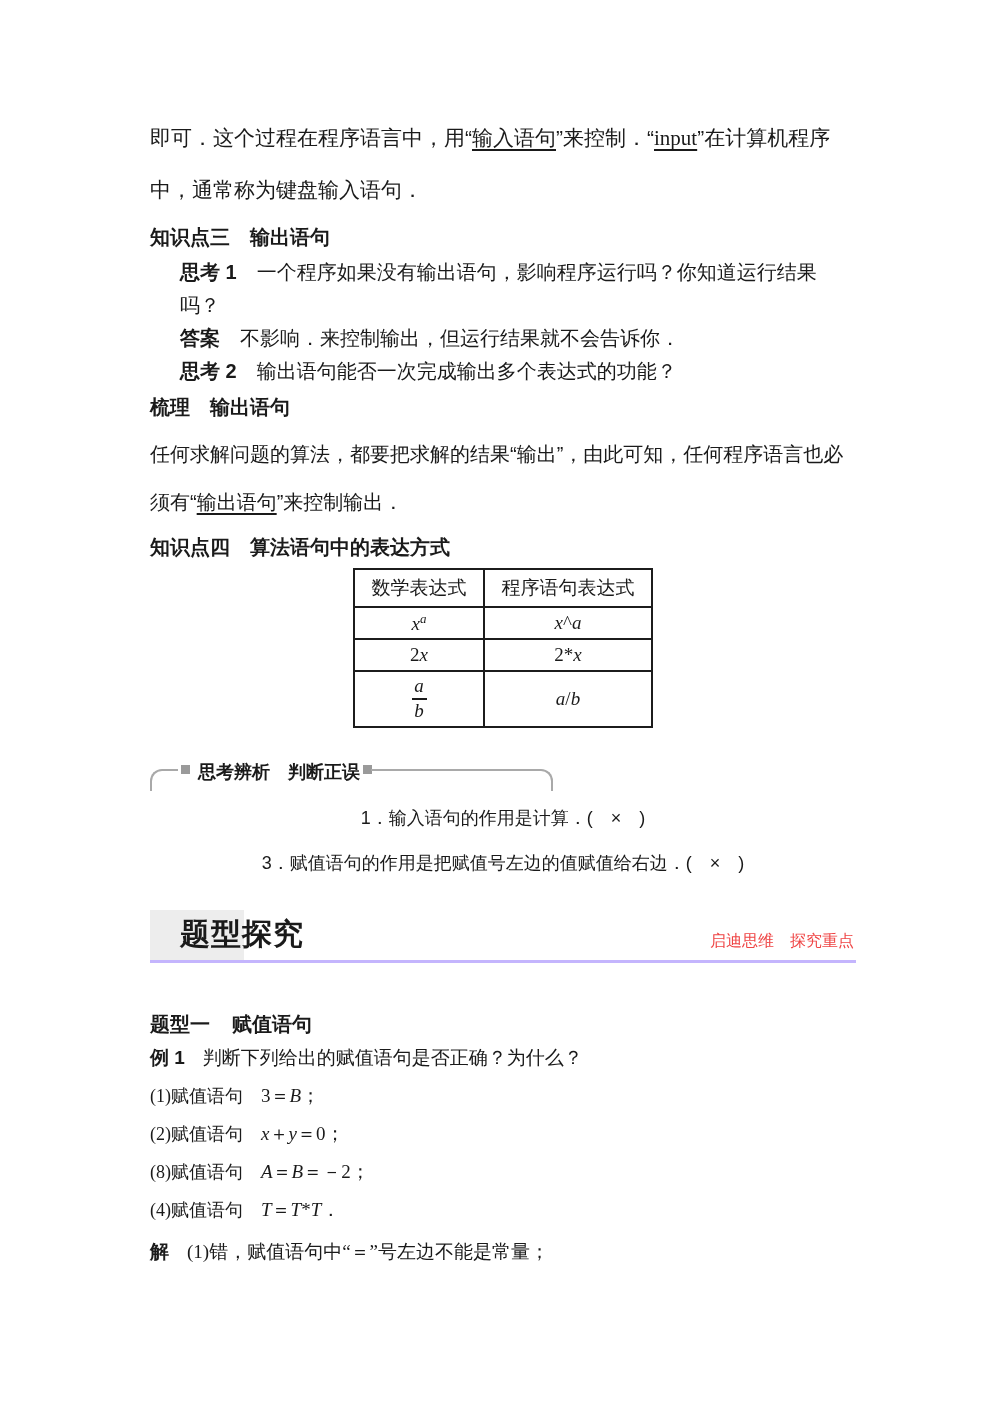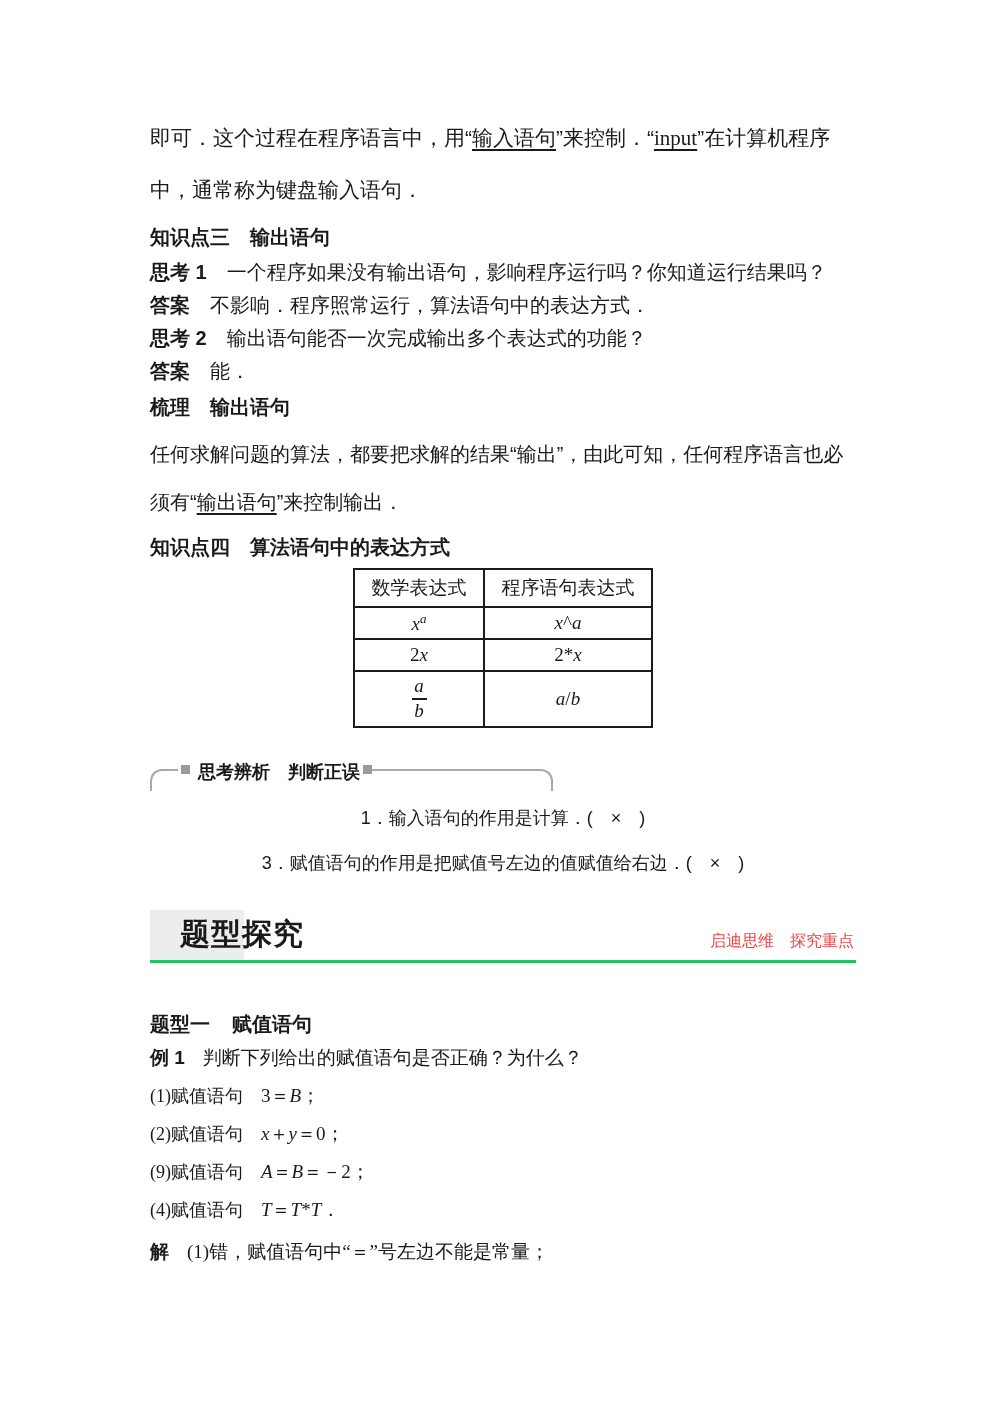--- a/index.html
+++ b/index.html
@@ -9,21 +9,21 @@
 
   
   .intro{margin:112px 0 0 0;font-size:21px;line-height:52px;}
   .ul{text-decoration:underline;text-underline-offset:4px;}
   .latin{font-family:"Liberation Serif",serif;}
 
   
   .kp{margin:6px 0 0 0;font-size:20px;font-weight:bold;line-height:30px;}
 
   
-  .qa-block{margin-top:4px;}
+  .qa-block{margin-top:4px;margin-left:30px;}
   .qa-row{font-size:20px;line-height:33px;}
   .lbl{font-weight:bold;margin-right:20px;}
   .st{font-family:"Liberation Serif",serif;}
 
   .shuli-row{margin-top:4px;font-size:20px;line-height:30px;}
   .shuli-para{margin:8px 0 0 0;font-size:20px;line-height:48px;}
 
   
   .expr-table{margin:6px auto 0 auto;border-collapse:collapse;padding-left:8px;}
   .expr-table th,.expr-table td{border:2px solid #1c1c1c;text-align:center;vertical-align:middle;
@@ -47,21 +47,21 @@
   .sq-a{left:31px;}
   .sq-b{left:213px;}
   .bx-title{position:absolute;left:48px;top:3px;font-size:18px;font-weight:bold;line-height:26px;}
   .line-right{position:absolute;left:221px;top:13px;width:180px;height:20px;
       border-top:2px solid #a9a9a9;border-right:2px solid #a9a9a9;border-top-right-radius:12px;}
 
   .bx-items{margin-top:6px;}
   .bx-item{font-size:18px;line-height:45px;text-align:center;}
 
   
-  .banner{position:relative;height:50px;margin-top:24px;border-bottom:3px solid #22c55e;}
+  .banner{position:relative;height:50px;margin-top:24px;border-bottom:3px solid #c4b5fd;}
   .banner-box{position:absolute;left:0;top:0;width:94px;height:50px;background:#ededed;}
   .banner-title{position:absolute;left:30px;top:4px;font-size:30px;font-weight:bold;letter-spacing:1px;}
   .banner-sub{position:absolute;right:2px;bottom:8px;font-size:16px;color:#ef4444;}
 
   .tx-head{margin-top:46px;font-size:20px;font-weight:bold;line-height:30px;}
   .tx-head .gap{display:inline-block;width:22px;}
   .ex-q{margin-top:2px;font-size:19px;line-height:34px;}
   .lbl2{font-weight:bold;margin-right:18px;}
   .ex-items{margin-top:2px;}
   .ex-item{font-size:18px;line-height:37px;}
@@ -73,23 +73,22 @@
 
 <div class="page">
   <div class="content">
 
     <p class="intro"><span>即可．这个过程在程序语言中，用“</span><span class="ul">输入语句</span><span>”来控制．“</span><span class="ul latin">input</span><span>”在计算机程序中，通常称为键盘输入语句．</span></p>
 
     <h3 class="kp">知识点三　输出语句</h3>
 
     <div class="qa-block">
       <div class="qa-row"><b class="lbl">思考 1</b><span class="st">一个程序如果没有输出语句，影响程序运行吗？你知道运行结果吗？</span></div>
-      <div class="qa-row"><b class="lbl">答案</b><span class="st">不影响．程序照常运行，算法语句中的表达方式．</span></div>
+      <div class="qa-row"><b class="lbl">答案</b><span class="st">不影响．来控制输出，但运行结果就不会告诉你．</span></div>
       <div class="qa-row"><b class="lbl">思考 2</b><span class="st">输出语句能否一次完成输出多个表达式的功能？</span></div>
-      <div class="qa-row"><b class="lbl">答案</b><span class="st">能．</span></div>
     </div>
 
     <div class="shuli-row"><b class="lbl">梳理</b><b>输出语句</b></div>
 
     <p class="shuli-para"><span>任何求解问题的算法，都要把求解的结果“输出”，由此可知，任何程序语言也必须有“</span><span class="ul">输出语句</span><span>”来控制输出．</span></p>
 
     <h3 class="kp">知识点四　算法语句中的表达方式</h3>
 
     <table class="expr-table">
       <tbody>
@@ -135,20 +134,20 @@
       <span class="banner-sub">启迪思维　探究重点</span>
     </div>
 
     <div class="tx-head"><b>题型一</b><span class="gap"></span><b>赋值语句</b></div>
 
     <div class="ex-q"><b class="lbl2">例 1</b><span class="st">判断下列给出的赋值语句是否正确？为什么？</span></div>
 
     <div class="ex-items">
       <div class="ex-item"><span class="st">(1)赋值语句</span><span class="ex-math"><span class="mu">3＝</span><span class="mi">B</span><span class="mu">；</span></span></div>
       <div class="ex-item"><span class="st">(2)赋值语句</span><span class="ex-math"><span class="mi">x</span><span class="mu">＋</span><span class="mi">y</span><span class="mu">＝0；</span></span></div>
-      <div class="ex-item"><span class="st">(9)赋值语句</span><span class="ex-math"><span class="mi">A</span><span class="mu">＝</span><span class="mi">B</span><span class="mu">＝－2；</span></span></div>
+      <div class="ex-item"><span class="st">(8)赋值语句</span><span class="ex-math"><span class="mi">A</span><span class="mu">＝</span><span class="mi">B</span><span class="mu">＝－2；</span></span></div>
       <div class="ex-item"><span class="st">(4)赋值语句</span><span class="ex-math"><span class="mi">T</span><span class="mu">＝</span><span class="mi">T</span><span class="mu">*</span><span class="mi">T</span><span class="mu">．</span></span></div>
     </div>
 
     <div class="jie"><b class="lbl2">解</b><span class="st">(1)错，赋值语句中“＝”号左边不能是常量；</span></div>
 
   </div>
 </div>
 
 </body></html>

